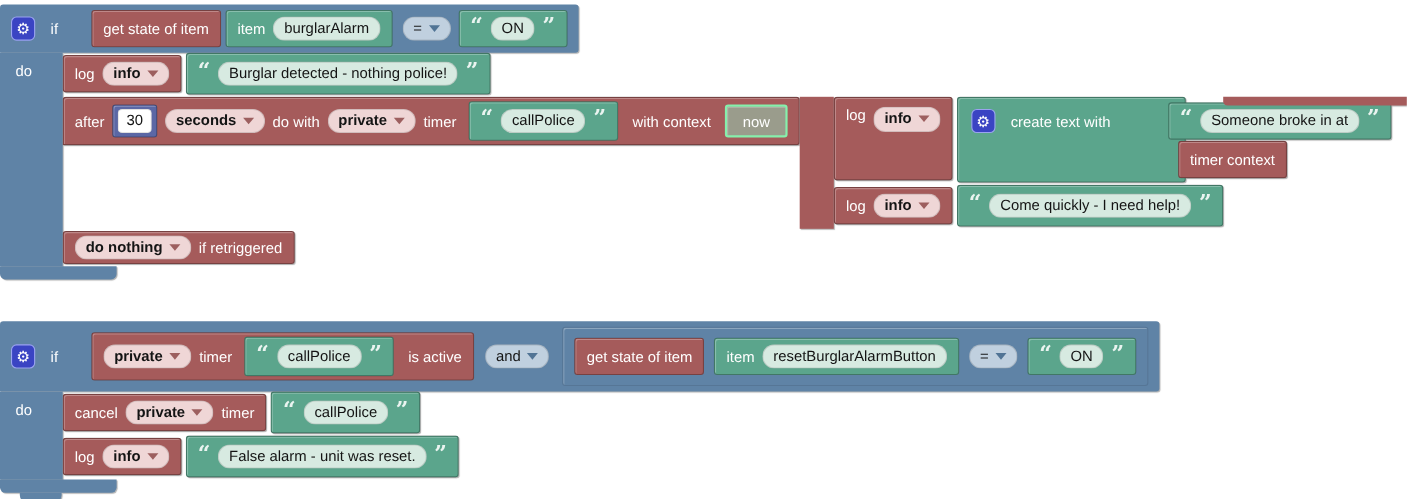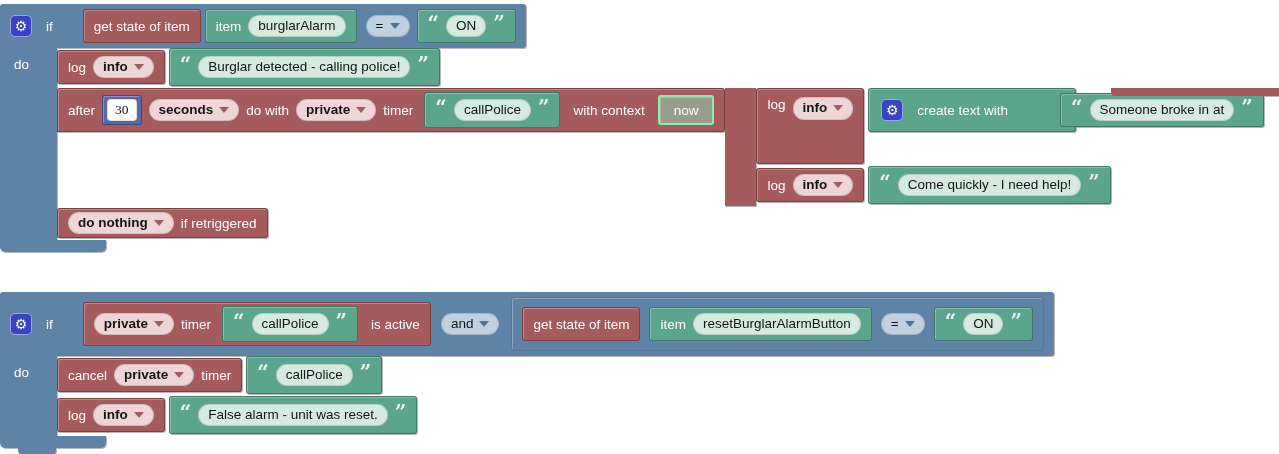--- a/index.html
+++ b/index.html
@@ -23,21 +23,21 @@
   .bluesub{ background:#5f83a6; border-color:#41597049; }
   .h30{height:30px} .h34{height:34px} .h36{height:36px} .h38{height:38px} .h44{height:44px} .h54{height:54px}
   .field {
     display:inline-flex; align-items:center; gap:6px; border-radius:11px;
     padding:3px 9px; color:#141414; border:1px solid rgba(0,0,0,.12);
     line-height:1.1; white-space:nowrap;
   }
   .f-pink  { background:#efd6d6;font-weight:bold; }
   .f-green { background:#d7eae1; border-radius:12px; }
   .f-blue  { background:#c0d0df; }
-  .f-white { background:#ffffff; border-radius:4px; padding:3px 7px;font-family:Liberation Serif, serif; }
+  .f-white { background:#ffffff; border-radius:4px; padding:3px 7px; }
   .dd { width:0; height:0; border-left:5px solid transparent; border-right:5px solid transparent; border-top:6px solid #9d5f5f; }
   .dd-b { border-top-color:#517495; }
   .q {
     font-family:"DejaVu Serif", serif; font-size:20px; font-weight:bold;
     color:#eaf4f0; line-height:0; transform:translateY(-3px);
   }
   .gear {
     display:inline-flex; align-items:center; justify-content:center;
     width:22px; height:22px; border-radius:5px; background:#3a44c3;
     border:1px solid #9aa4ef; color:#fff; font-size:14px; line-height:1;
@@ -105,21 +105,21 @@
         <div class="row">
           <span class="blk red h34">
             <span class="lbl">log</span>
             <span class="field f-pink">
               <span>info</span>
               <span class="dd"></span>
             </span>
           </span>
           <span class="blk green h38 ml4">
             <span class="q">“</span>
-            <span class="field f-green">Burglar detected - calling police!</span>
+            <span class="field f-green">Burglar detected - nothing police!</span>
             <span class="q">”</span>
           </span>
         </div>
 
         <div class="afterblk">
           <div class="blk red h44" style="border-radius:3px 3px 3px 0;">
             <span class="lbl">after</span>
             <span class="blk indigo h30" style="padding:0 4px;">
               <span class="field f-white">30</span>
             </span>
@@ -158,20 +158,26 @@
                 <span class="create ml4">
                   <span class="create-r1">
                     <span class="gear">⚙</span>
                     <span class="lbl ml14">create text with</span>
                     <span class="blk green h34 ml52">
                       <span class="q">“</span>
                       <span class="field f-green">Someone broke in at</span>
                       <span class="q">”</span>
                     </span>
                   </span>
+                  <span class="create-r2">
+                    <span class="spc-create"></span>
+                    <span class="blk red h34">
+                      <span class="lbl">timer context</span>
+                    </span>
+                  </span>
                 </span>
               </div>
 
               <div class="row">
                 <span class="blk red h34">
                   <span class="lbl">log</span>
                   <span class="field f-pink">
                     <span>info</span>
                     <span class="dd"></span>
                   </span>

